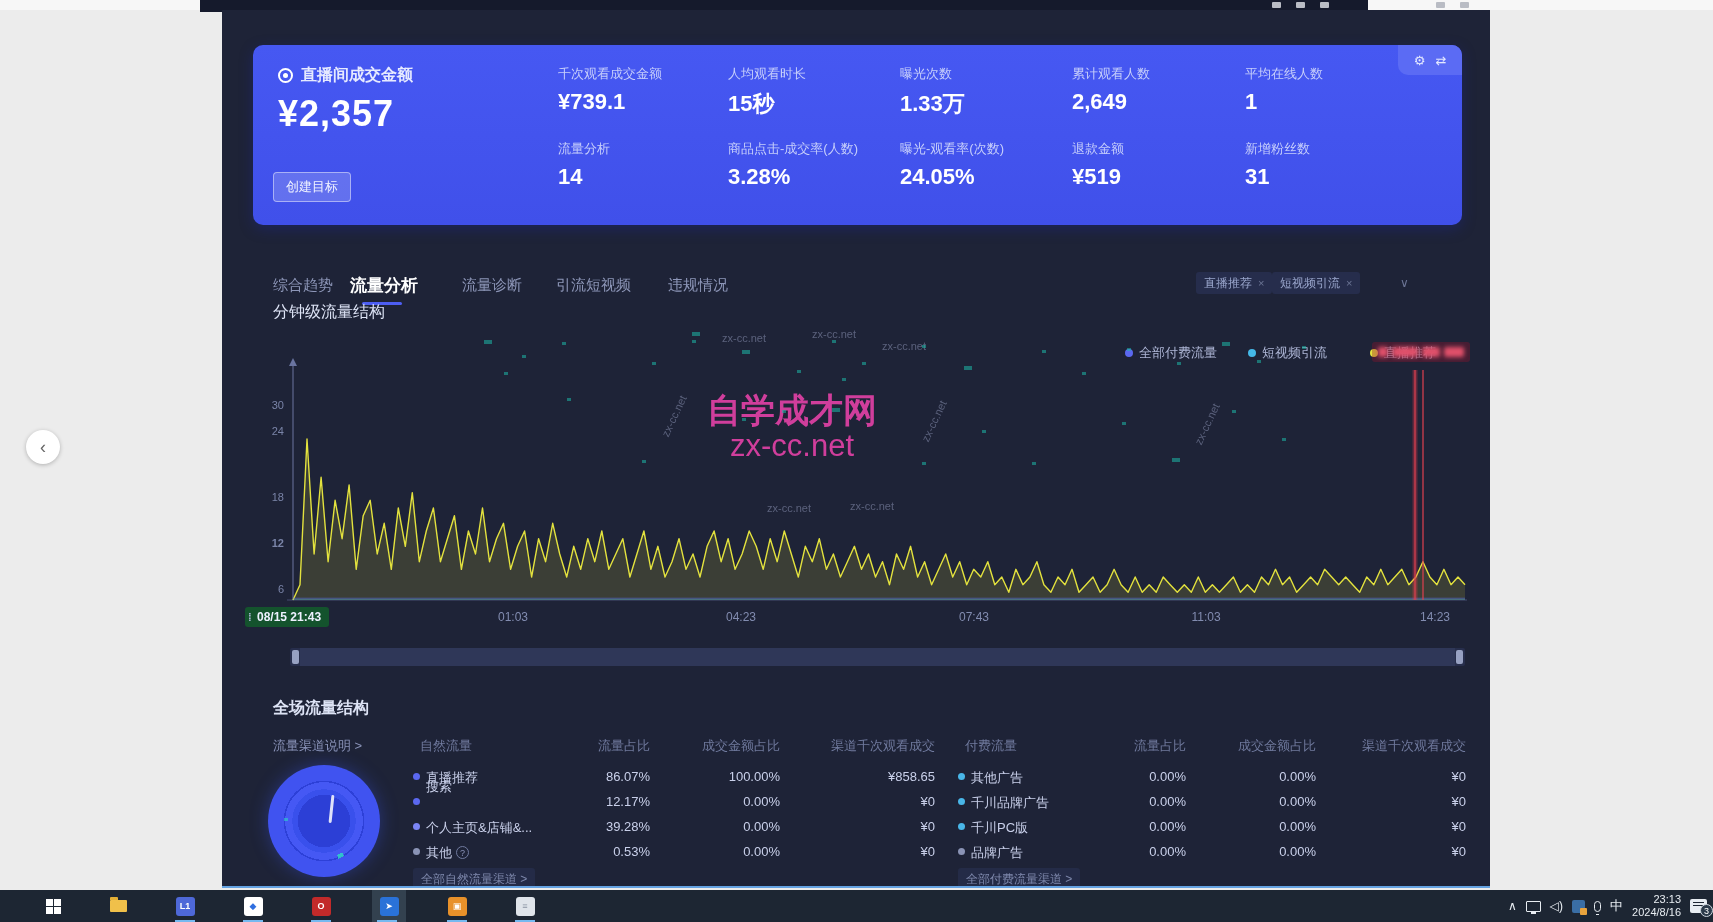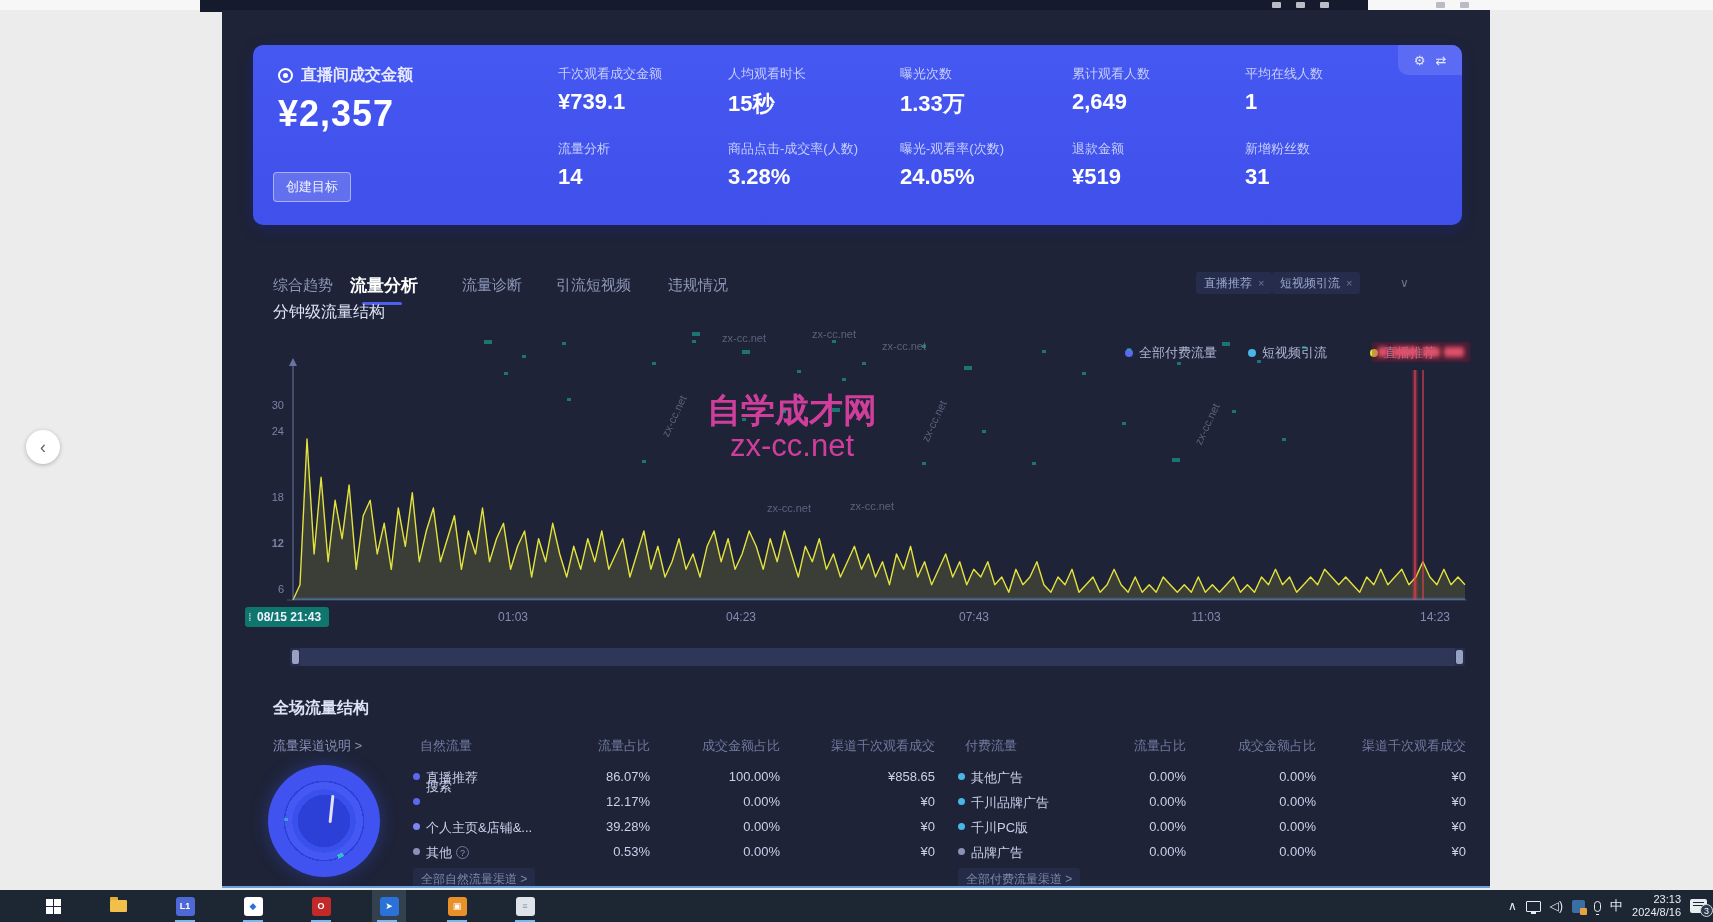--- a/index.html
+++ b/index.html
@@ -48,21 +48,21 @@
 
   
   .chart-title { position:absolute; left:51px; top:292px; font-size:16px; color:#dde3f5; font-weight:normal; }
   .legend-item { position:absolute; top:318px; display:flex; align-items:center; gap:6px;
     color:#aeb6d6; font-size:13px; cursor:pointer;margin-top:16px; }
   .legend-dot { width:8px; height:8px; border-radius:50%; }
   .plot-svg { position:absolute; left:40px; top:340px; }
   .y-tick { position:absolute; width:30px; text-align:right; font-size:11px; color:#7a84a8;margin-top:36px; }
   .x-tick { position:absolute; top:600px; width:60px; margin-left:-30px; text-align:center; font-size:12px; color:#828cb0; }
   .x-start-badge { position:absolute; left:23px; top:597px; height:20px; padding:0 8px 0 12px;
-    background:#0f766e; border-radius:3px; color:#eef1ff; font-size:12px; font-weight:bold;
+    background:#14532d; border-radius:3px; color:#eef1ff; font-size:12px; font-weight:bold;
     display:flex; align-items:center; cursor:pointer; }
   .x-start-badge::before { content:"⁞"; position:absolute; left:3px; color:#aeb6d6; font-size:11px; }
   .spike-badge { position:absolute; left:1150px; top:332px; width:98px; height:20px; border-radius:3px;
     background:rgba(150,20,45,.35); filter:blur(.5px); overflow:hidden; }
   .spike-badge i { position:absolute; top:5px; height:10px; background:#e0506a; filter:blur(2px); border-radius:2px; }
 
   
   .range-slider { position:absolute; left:68px; top:638px; width:1175px; height:18px; background:#272e4c; border-radius:2px; cursor:pointer; }
   .range-fill { position:absolute; left:10px; right:10px; top:0; height:18px; background:#2f3758; }
   .range-handle { position:absolute; top:2px; width:7px; height:14px; background:#97a1c2; border-radius:2px; cursor:ew-resize; }

